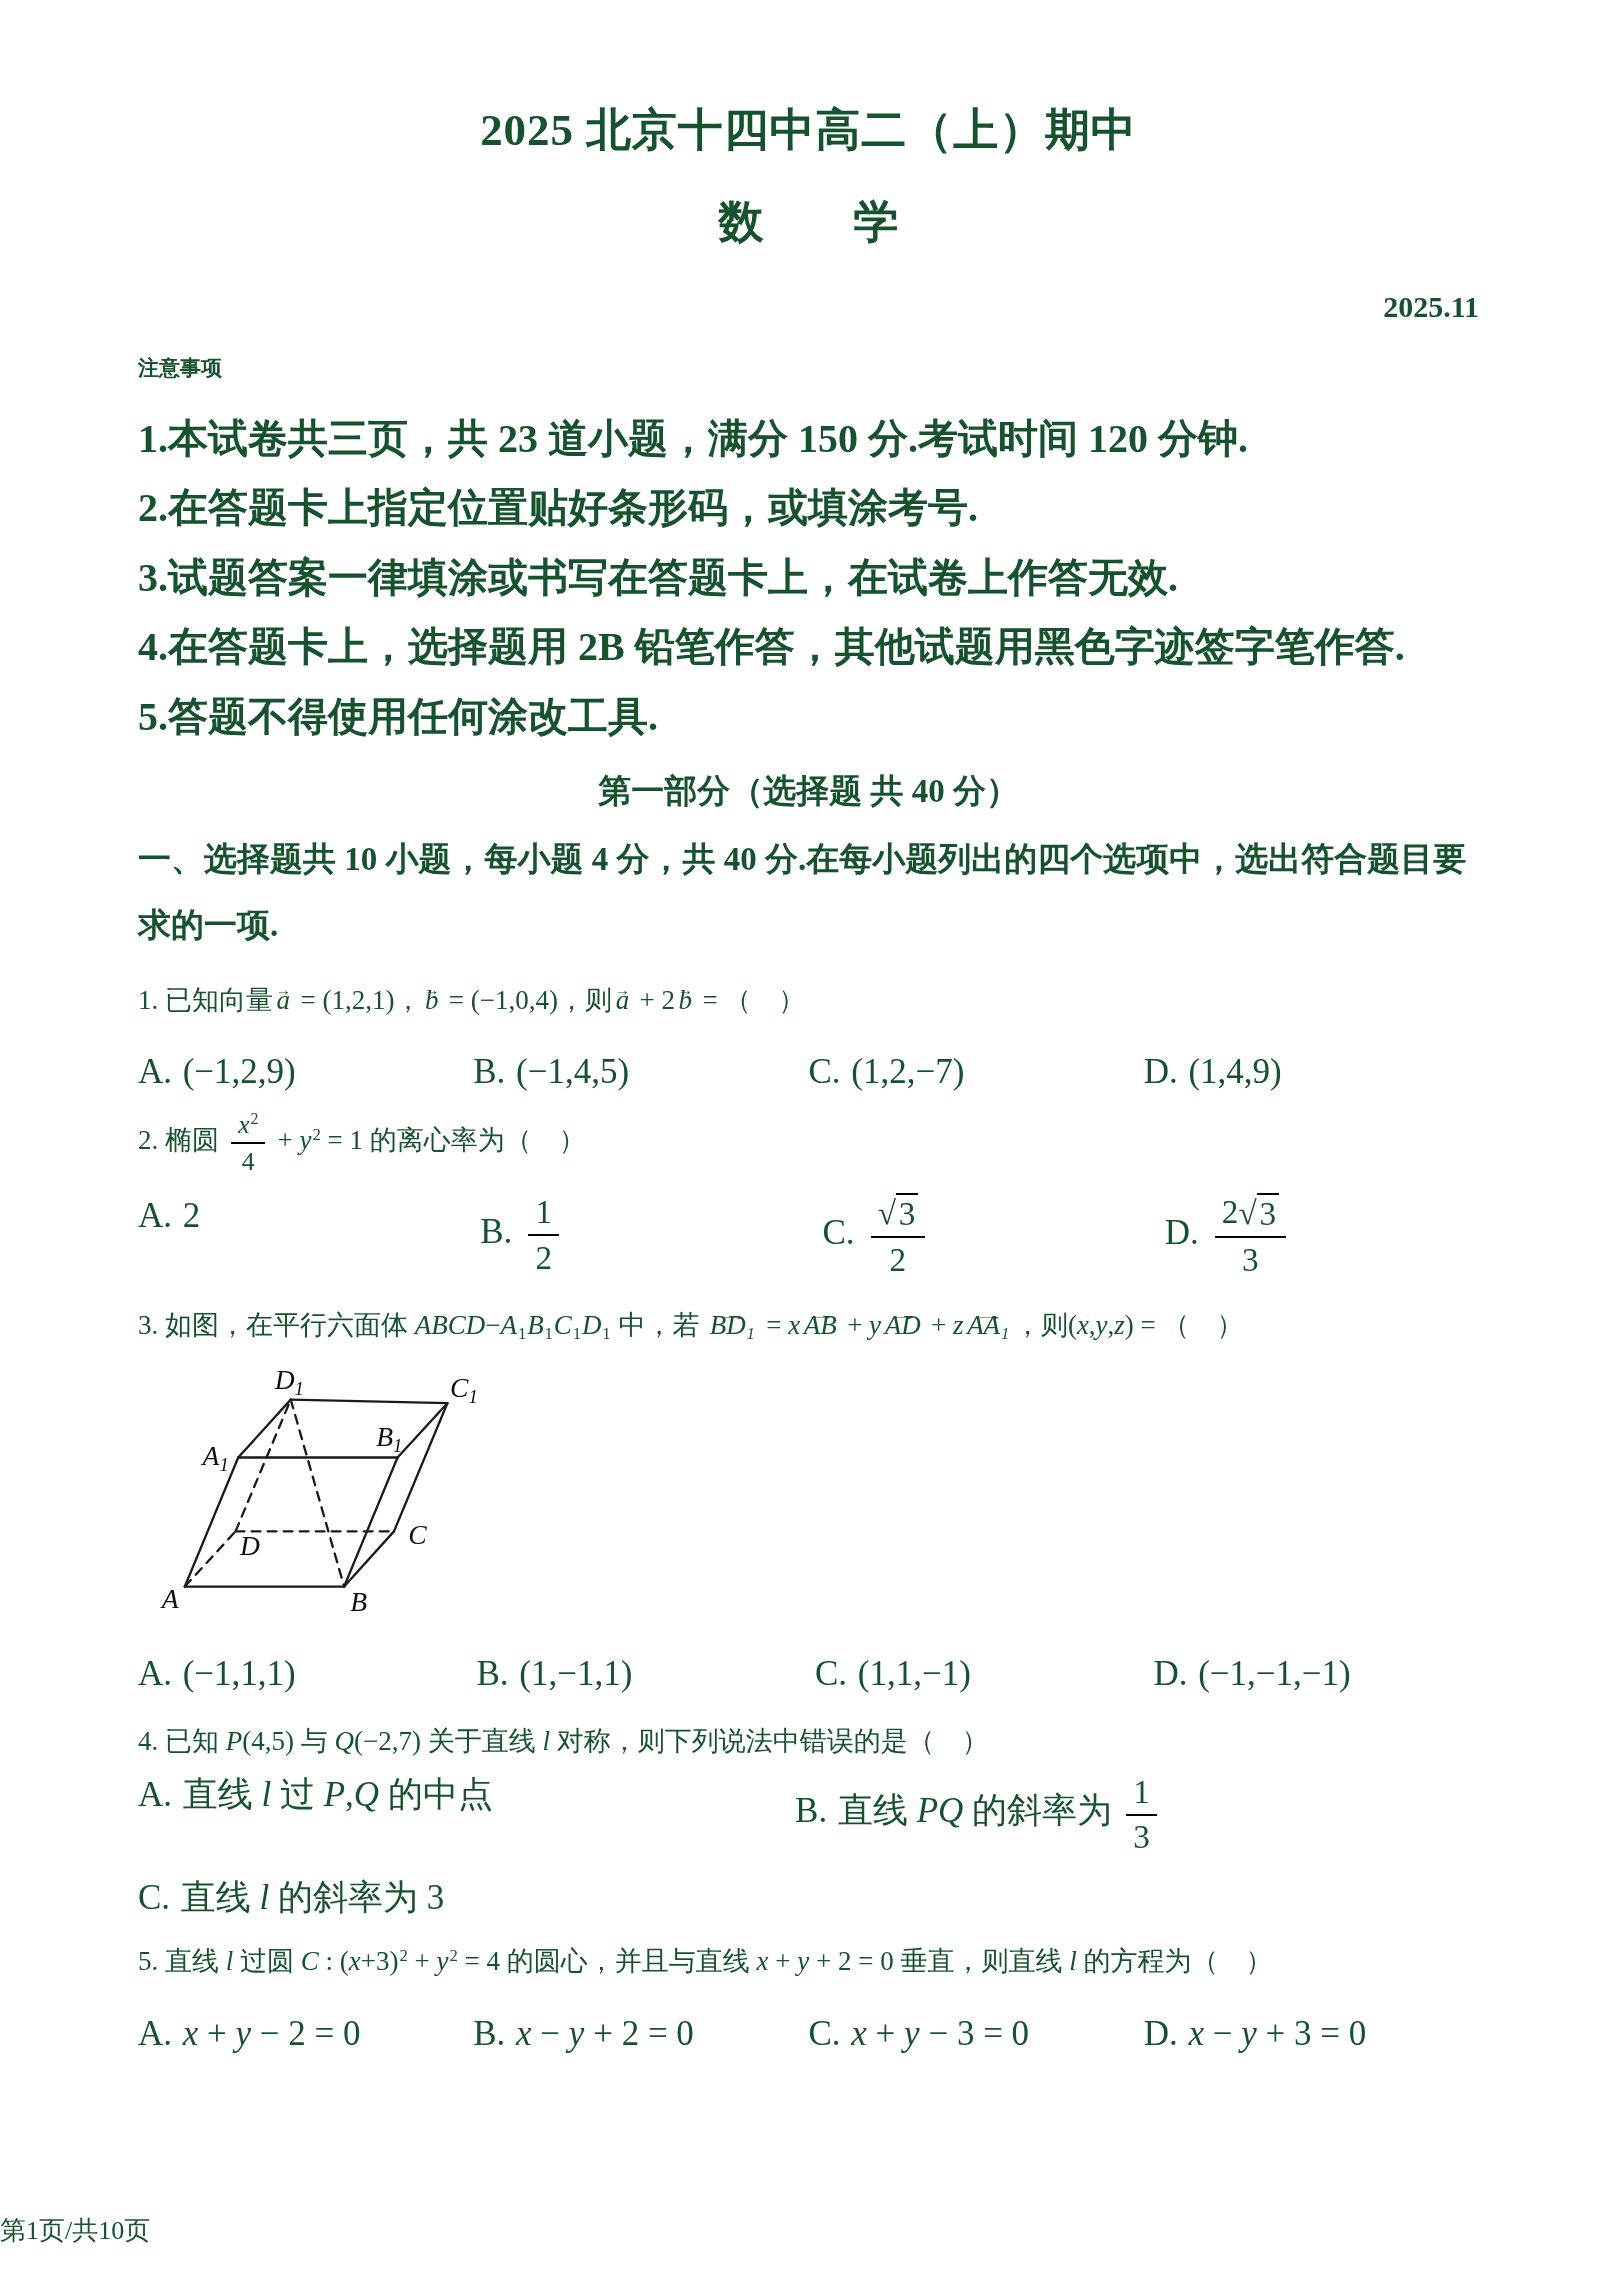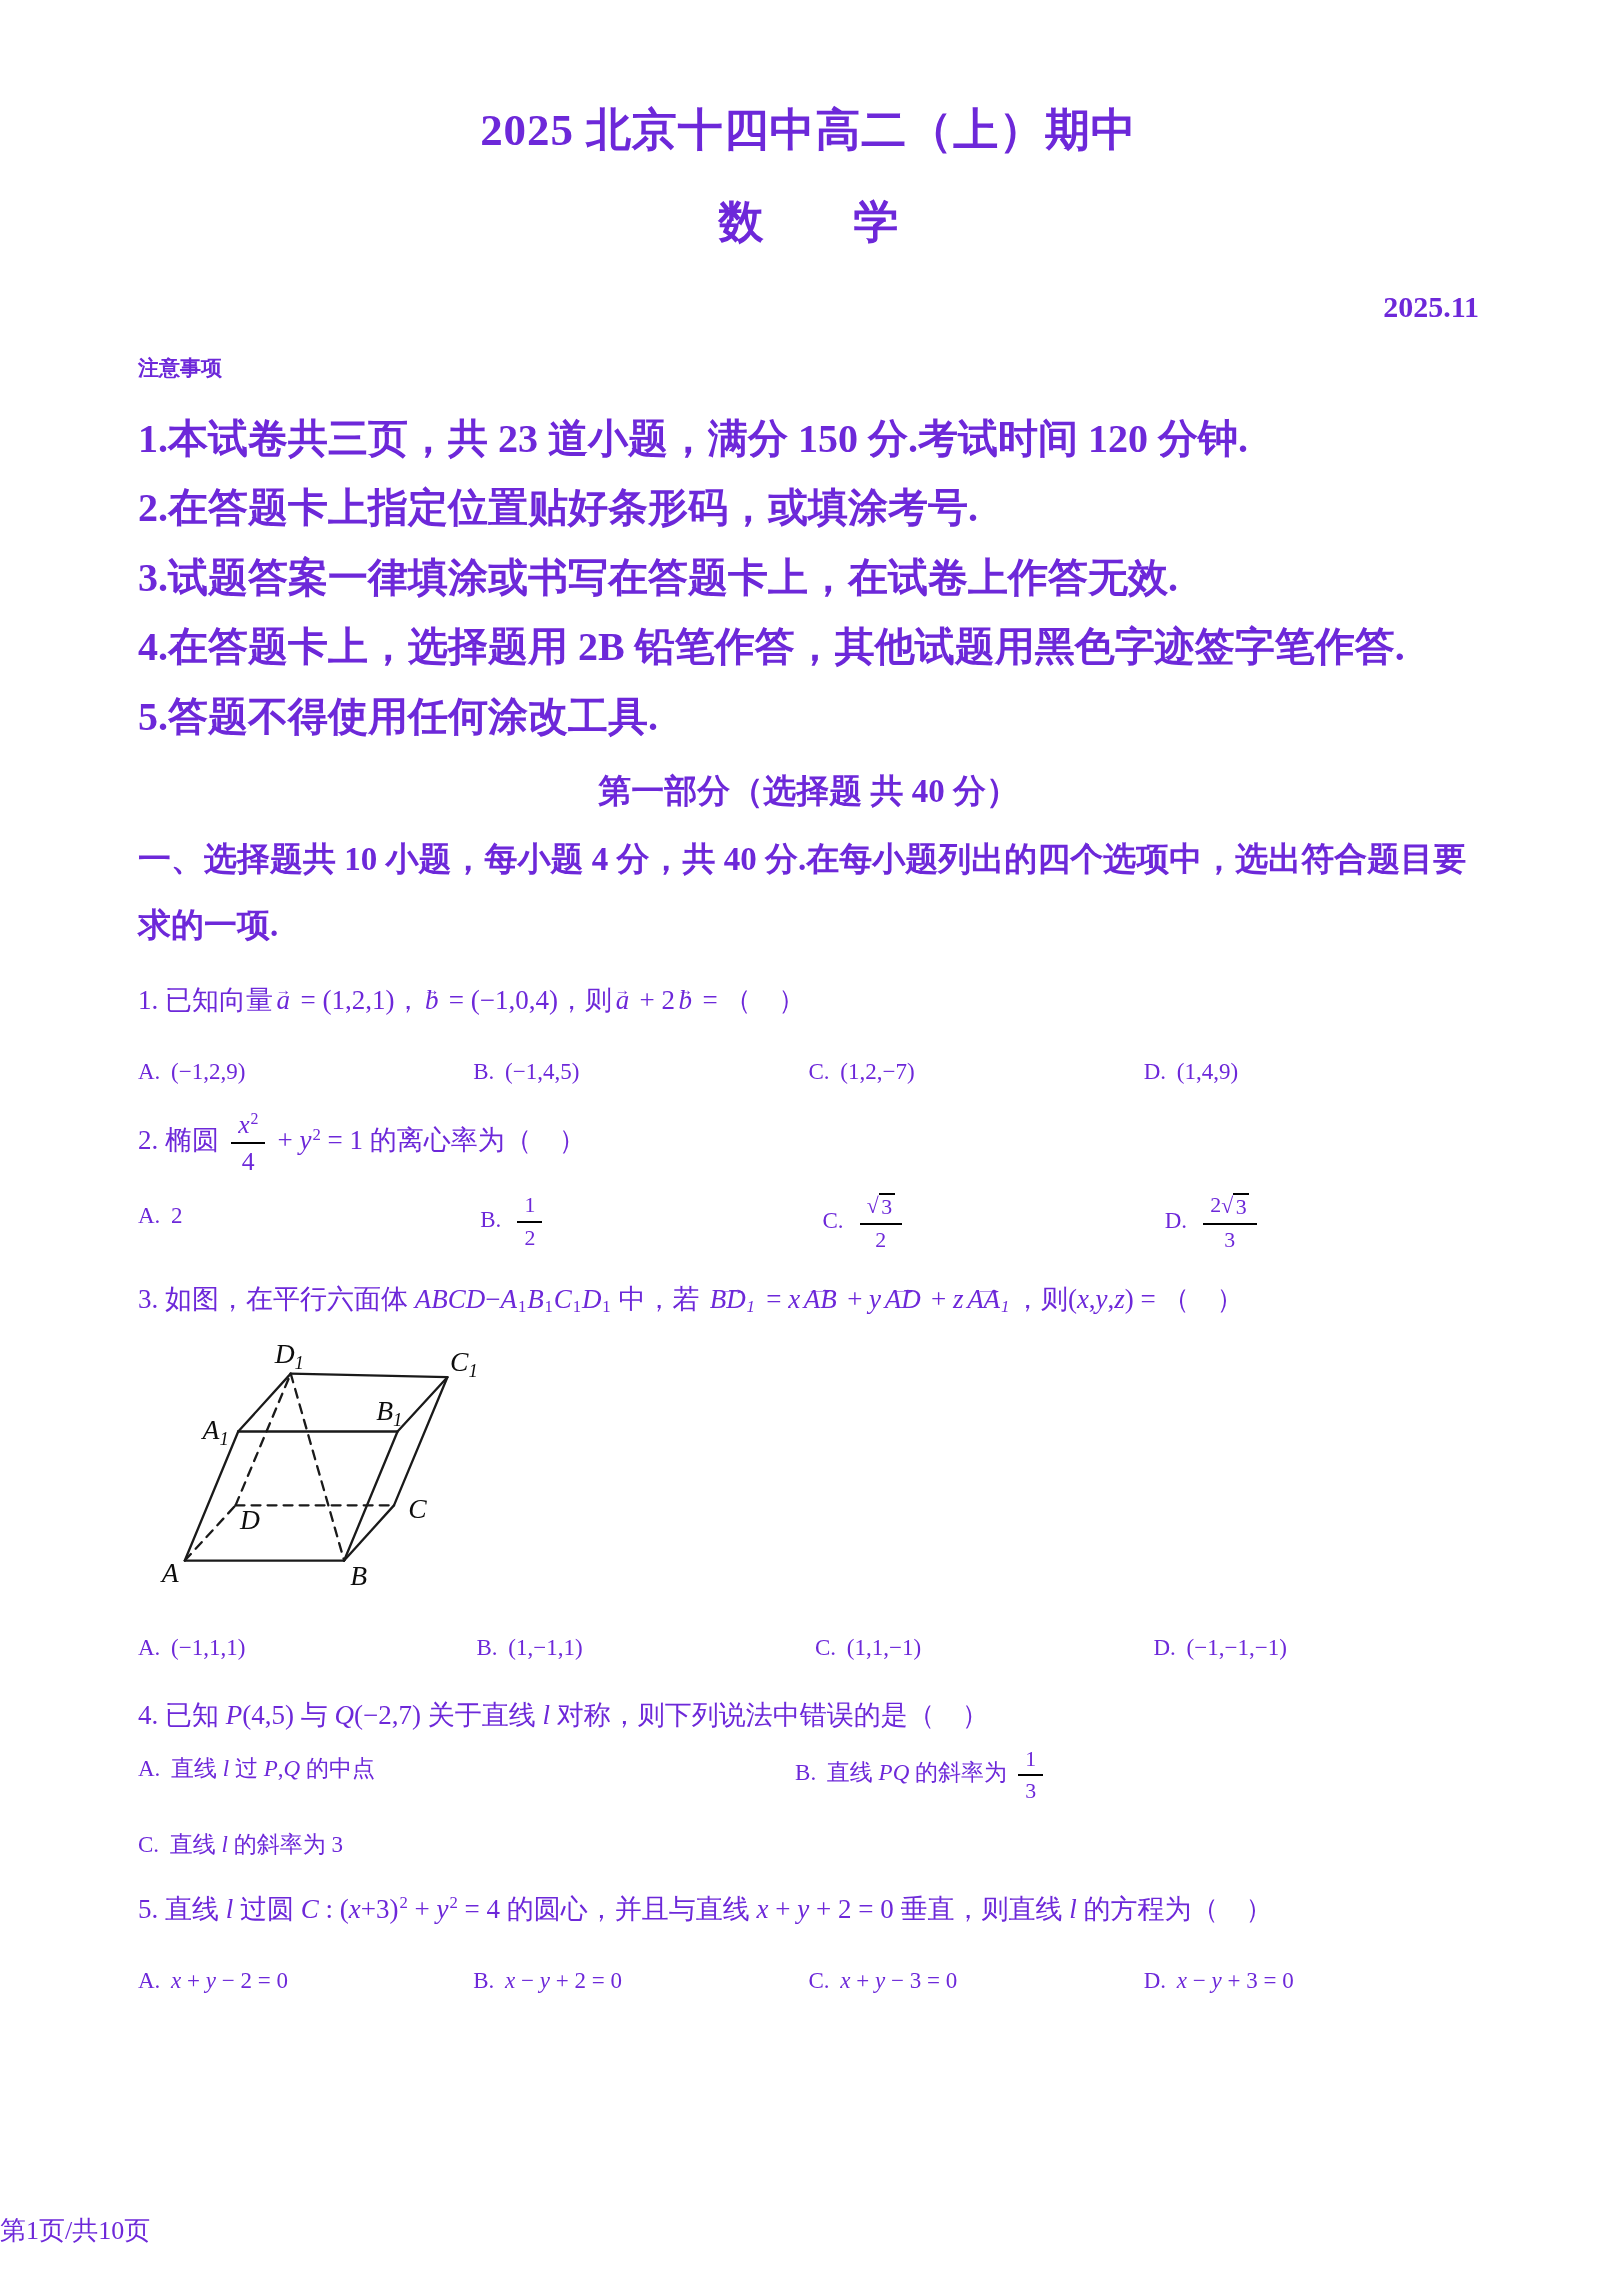--- a/index.html
+++ b/index.html
@@ -1,18 +1,18 @@
 <!DOCTYPE html>
 <html style="font-size:14.3px"><head>
 <meta charset="utf-8">
 <style>
   html,body{margin:0;padding:0;background:#e8e8e8;}
   .page{
     width:1622px;height:2293px;position:relative;margin:0 auto;
-    background:#ffffff;color:#6d28d9;
+    background:#ffffff;color:#14532d;
     font-family:"Liberation Serif","DejaVu Serif",serif;
     overflow:hidden;
   }
   .content{padding:0 143px 0 138px;}
   .title{
     margin:103px 0 0 0;text-align:center;
     font-size:45px;font-weight:bold;letter-spacing:0.9px;line-height:55px;
   }
   .subject{
     margin:37px 0 0 0;text-align:center;
@@ -25,21 +25,21 @@
   .notes-heading{margin:23px 0 0 0;font-size:21px;font-weight:bold;line-height:41px;}
   .note{margin:28.5px 0 0 0;font-size:40px;font-weight:bold;line-height:41px;}
   .section-header{margin:32px 0 0 0;text-align:center;font-size:33px;font-weight:bold;line-height:45px;}
   .intro{margin:12.5px 0 0 0;font-size:33px;font-weight:bold;line-height:66px;}
   .stem{font-size:27px;line-height:52px;}
   .q1 .stem{margin-top:16px;}
   .q2 .stem{margin-top:14.3px;}
   .q3 .stem{margin-top:19.6px;}
   .q4 .stem{margin-top:18px;}
   .q5 .stem{margin-top:14.3px;}
-  .opt-grid{display:grid;font-size:23px;line-height:46px;}
+  .opt-grid{display:grid;font-size:35px;line-height:46px;}
   .cols-4{grid-template-columns:repeat(4,1fr);margin-top:21.4px;}
   .cols-2{grid-template-columns:49% 51%;row-gap:18px;margin-top:5px;}
   .q1 .opt-grid{margin-top:23px;}
   .q2 .opt-grid{margin-top:16px;gap:28px;}
   .q3 .opt-grid{margin-top:7.1px;gap:13px;}
   .q5 .opt-grid{margin-top:19.6px;}
   .option{white-space:nowrap;}
   .opt-label{margin-right:10.7px;}
   
   .it{font-style:italic;}

